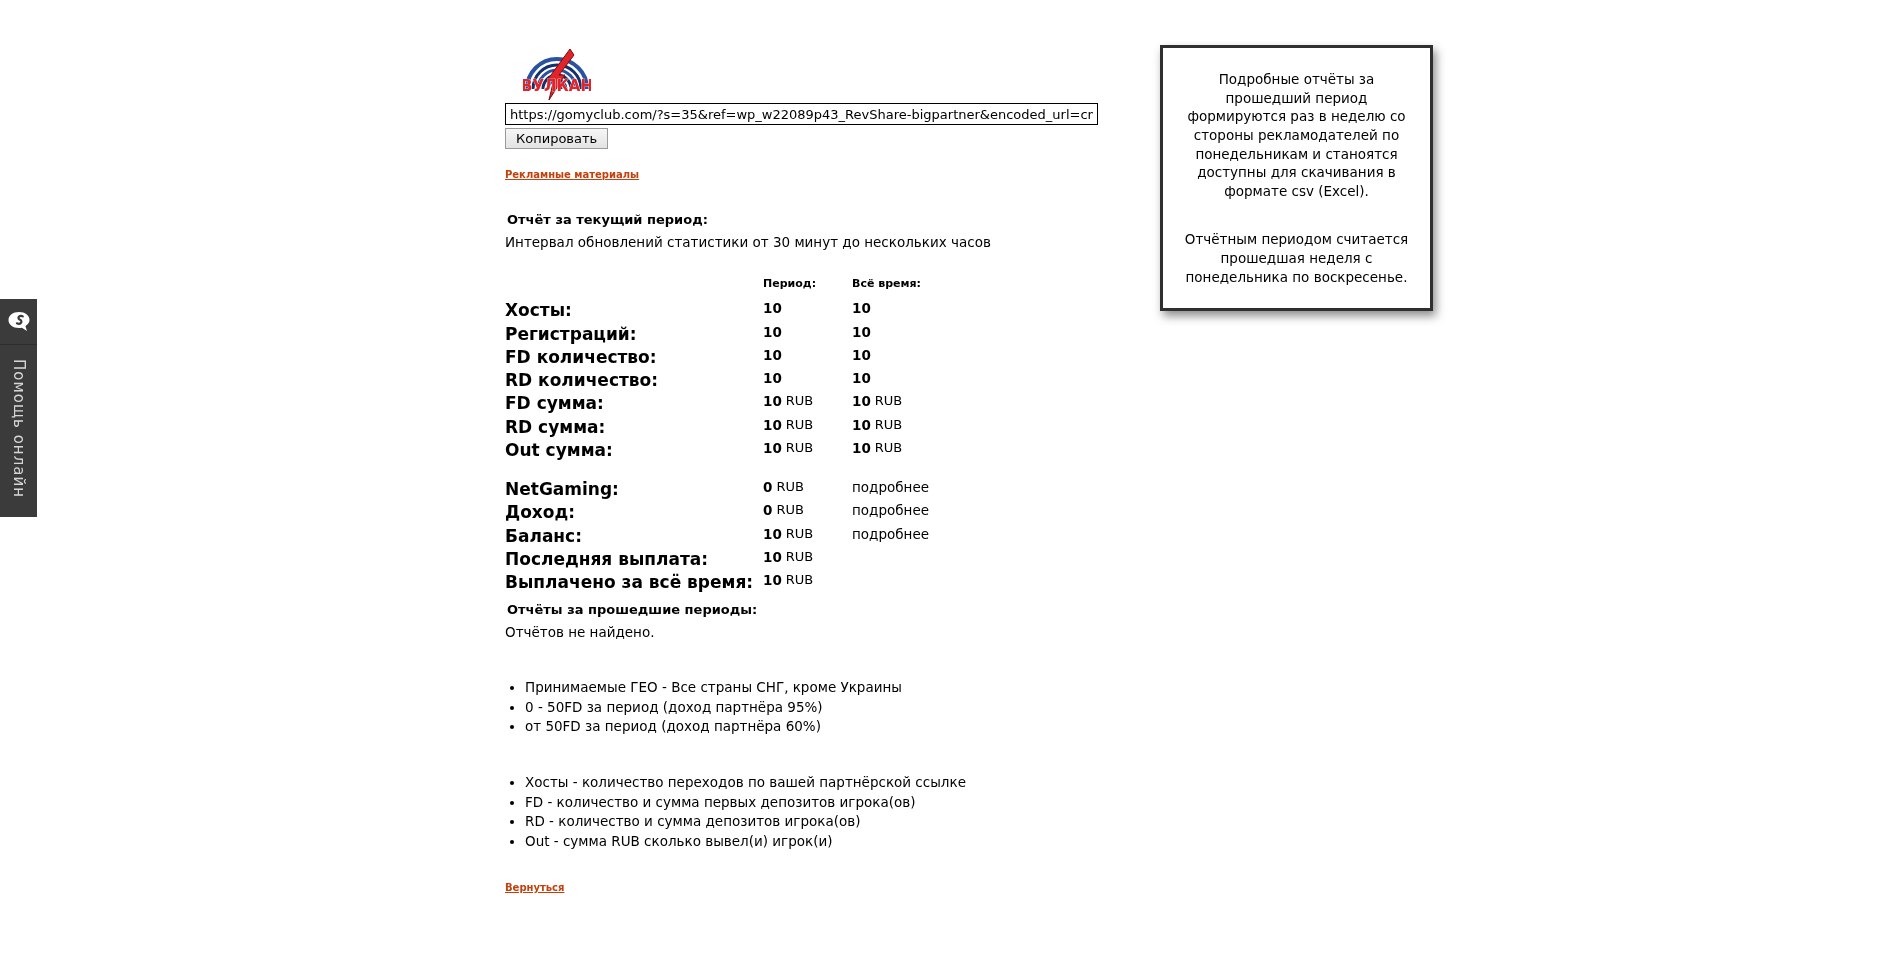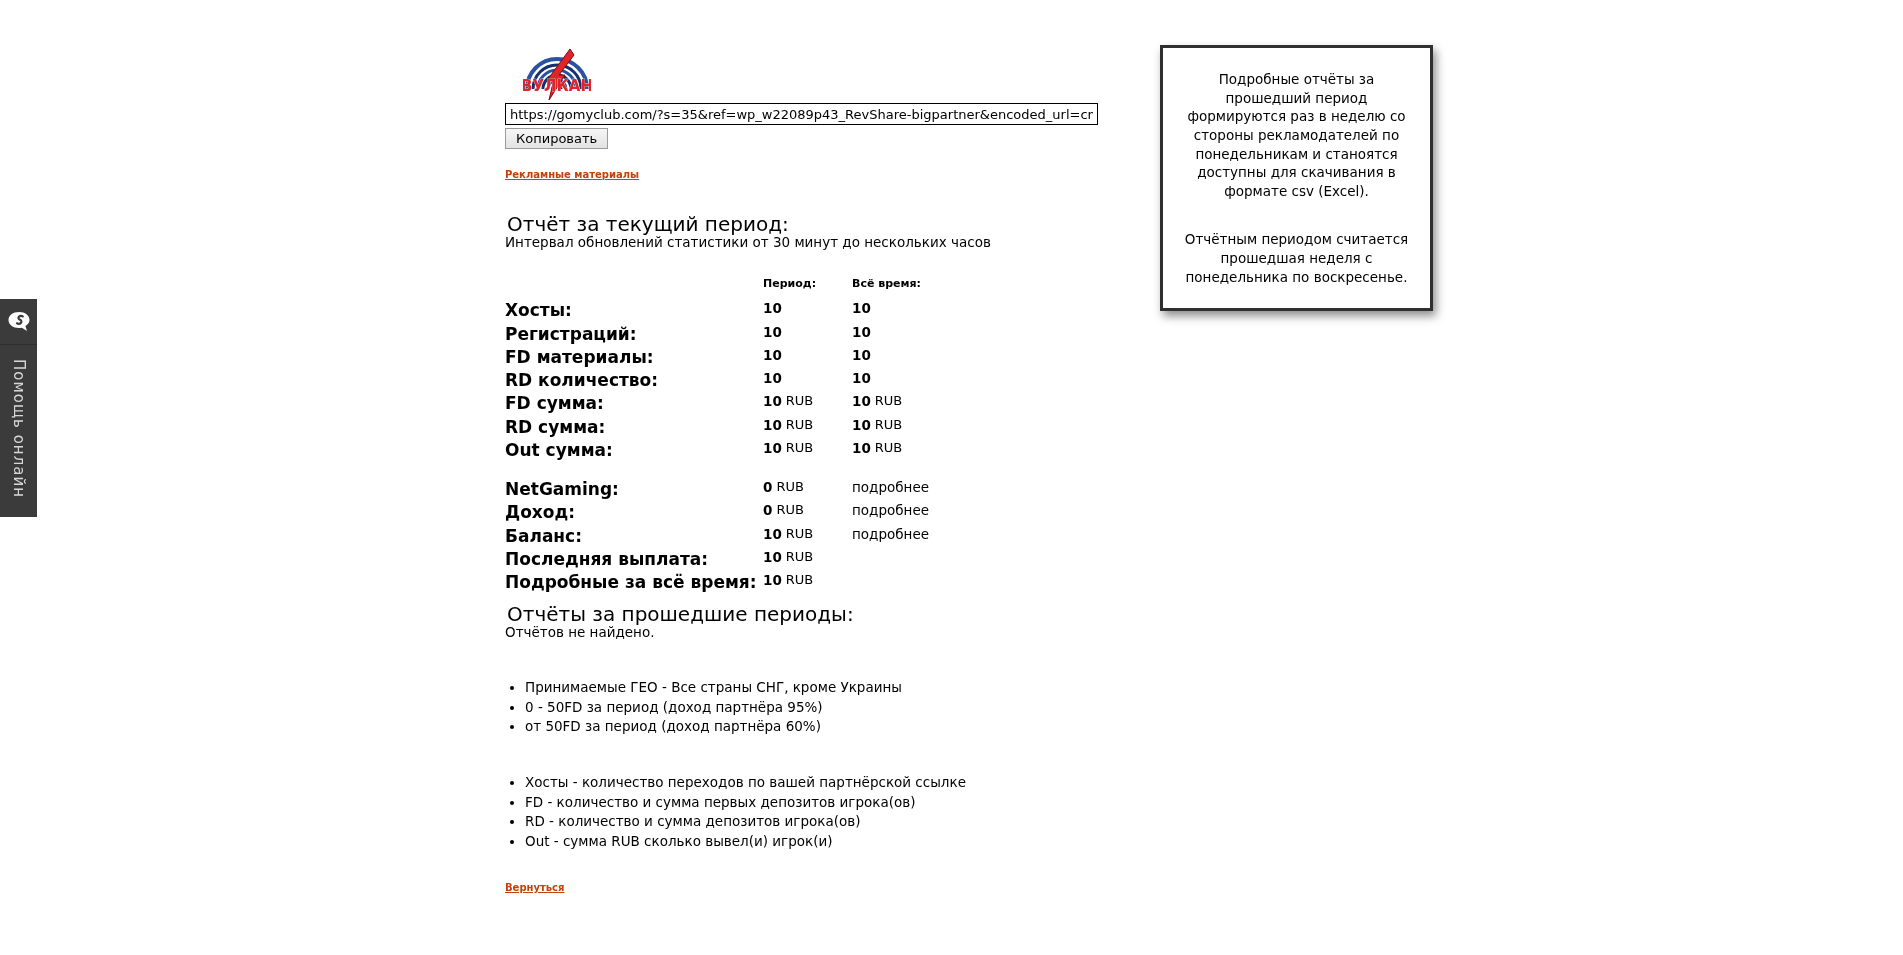--- a/index.html
+++ b/index.html
@@ -47,21 +47,21 @@
     border: 1px solid #9a9a9a; border-radius: 0;
     padding: 2px 10px; cursor: pointer;
   }
   .red-link {
     color: #c2410c; font-weight: bold; font-size: 10px;
     text-decoration: underline; cursor: pointer; display: inline-block;
   }
   #materials-link { left: 505px; top: 169px; }
   #back-link { left: 505px; top: 882px; }
 
-  .h-bold { font-weight: normal; font-size: 20px; }
+  .h-bold { font-weight: bold; font-size: 13px; }
   #report-heading { left: 507px; top: 212px; }
   #report-note { left: 505px; top: 234px; font-size: 13.5px; }
 
   .stat-grid { display: grid; grid-template-columns: 258px 89px 160px; }
   .stat-grid > div { height: 23.3px; display: flex; align-items: flex-start; }
   #stats-table { left: 505px; top: 277px; width: 510px; }
   #finance-table { left: 505px; top: 479px; width: 510px; }
   .t-label { font-weight: bold; font-size: 17px; }
   .t-head { font-weight: bold; font-size: 11px; }
   .num { font-weight: bold; font-size: 13.5px; }
@@ -144,21 +144,21 @@
   <div class="t-label">Регистраций:</div>
   <div>
       <span class="num">10</span>
       <span class="unit"></span>
     </div>
   <div>
       <span class="num">10</span>
       <span class="unit"></span>
     </div>
 
-  <div class="t-label">FD материалы:</div>
+  <div class="t-label">FD количество:</div>
   <div>
       <span class="num">10</span>
       <span class="unit"></span>
     </div>
   <div>
       <span class="num">10</span>
       <span class="unit"></span>
     </div>
 
   <div class="t-label">RD количество:</div>
@@ -230,21 +230,21 @@
       <a class="detail-link">подробнее</a>
     </div>
 
   <div class="t-label">Последняя выплата:</div>
   <div>
       <span class="num">10</span>
       <span class="unit">RUB</span>
     </div>
   <div></div>
 
-  <div class="t-label">Подробные за всё время:</div>
+  <div class="t-label">Выплачено за всё время:</div>
   <div>
       <span class="num">10</span>
       <span class="unit">RUB</span>
     </div>
   <div></div>
 </div>
 
 <div class="abs h-bold" id="past-heading">Отчёты за прошедшие периоды:</div>
 <div class="abs" id="past-empty">Отчётов не найдено.</div>
 

